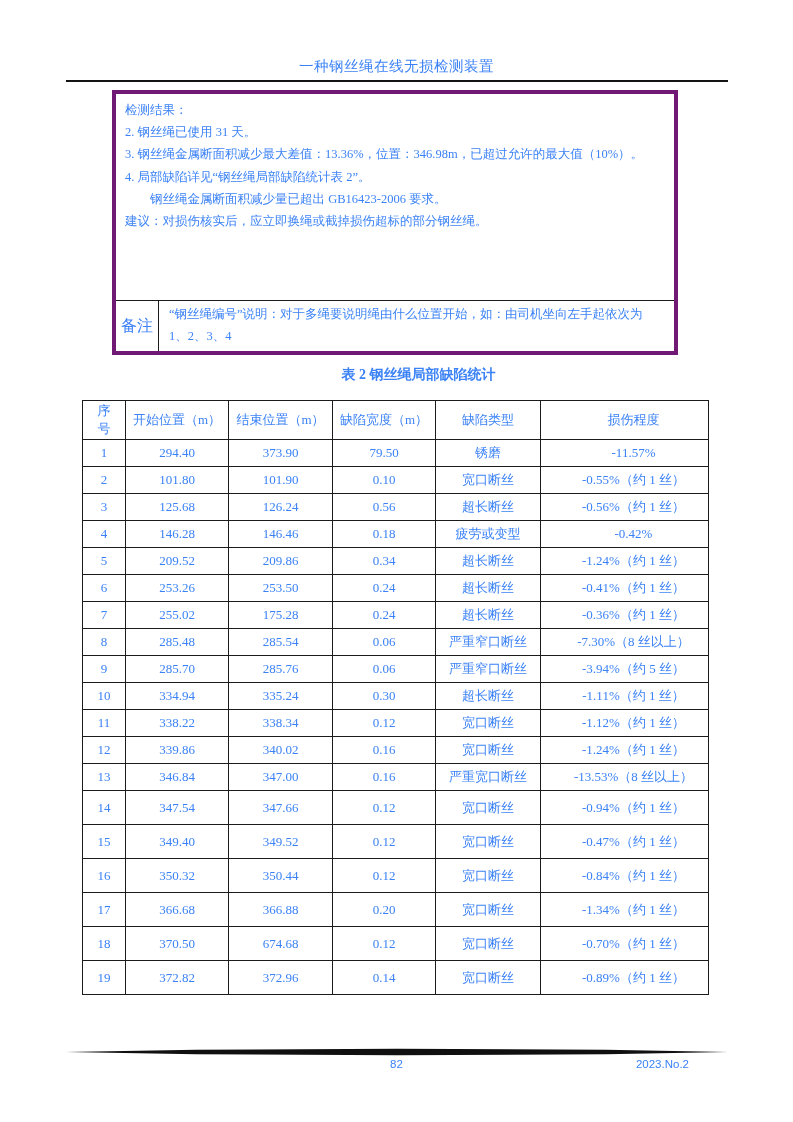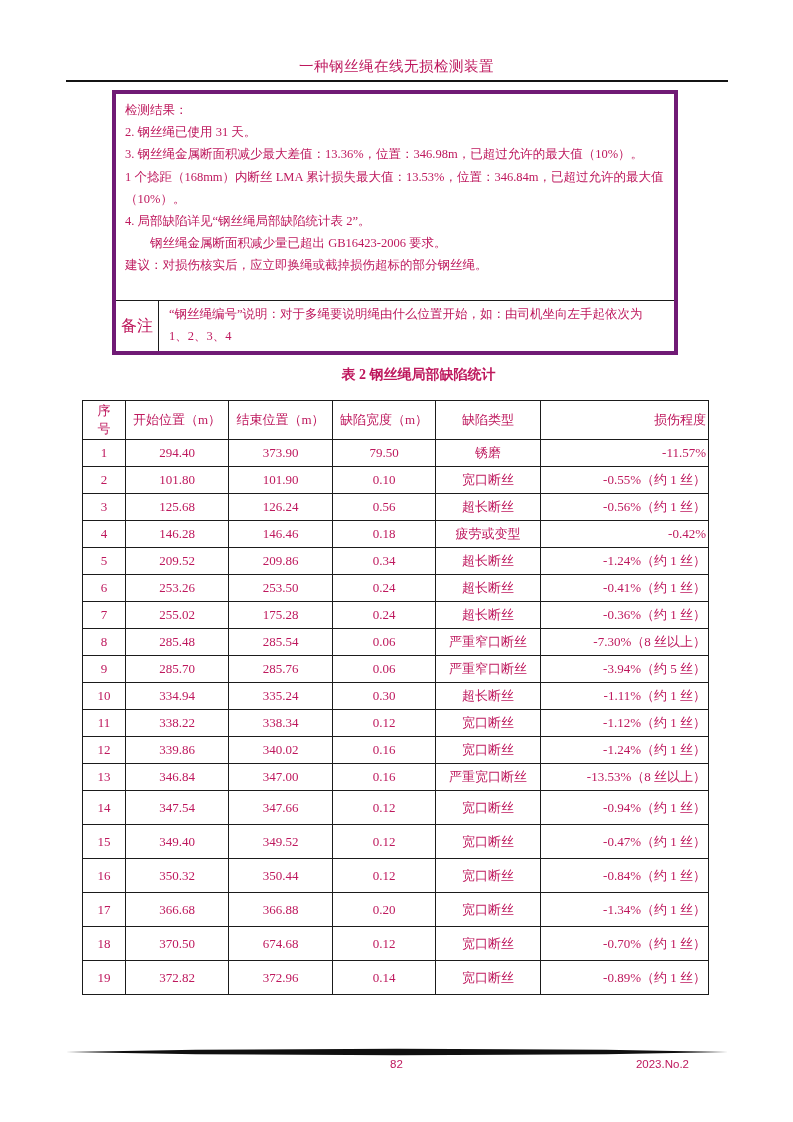--- a/index.html
+++ b/index.html
@@ -2,21 +2,21 @@
 <html><head>
 <meta charset="utf-8">
 <style>
   * { margin: 0; padding: 0; box-sizing: border-box; }
   html, body { background: #fff; }
   .page {
     position: relative;
     width: 793px;
     height: 1122px;
     background: #fff;
-    color: #be185d;
+    color: #3b82f6;
     font-family: "Liberation Serif", "DejaVu Serif", serif;
     overflow: hidden;
   }
   .doc-title {
     position: absolute;
     top: 57px; left: 0; width: 100%;
     text-align: center;
     font-size: 14.5px;
     letter-spacing: 0.5px;
   }
@@ -77,21 +77,21 @@
     border: 1.6px solid #1b1b1b;
     text-align: center;
     vertical-align: middle;
     font-weight: normal;
     padding: 1px 2px;
   }
   .defect-table thead tr { height: 35px; }
   .defect-table tbody tr { height: 27px; }
   .defect-table tbody tr:nth-child(n+14) { height: 34px; }
   .defect-table th:last-child, .defect-table td:last-child {
-    text-align: right;
+    text-align: center;
     padding-left: 20px;
   }
   .seq-wrap {
     display: inline-block;
     width: 15px;
     word-break: break-all;
     line-height: 18px;
   }
   
   .footer-rule {
@@ -119,21 +119,20 @@
 <div class="page">
 
   <div class="doc-title">一种钢丝绳在线无损检测装置</div>
   <div class="header-rule"></div>
 
   <div class="results-box">
     <div class="results-lines">
         <div class="rline">检测结果：</div>
         <div class="rline">2. 钢丝绳已使用 31 天。</div>
         <div class="rline">3. 钢丝绳金属断面积减少最大差值：13.36%，位置：346.98m，已超过允许的最大值（10%）。</div>
-        <div class="rline">1 个捻距（168mm）内断丝 LMA 累计损失最大值：13.53%，位置：346.84m，已超过允许的最大值（10%）。</div>
         <div class="rline">4. 局部缺陷详见“钢丝绳局部缺陷统计表 2”。</div>
         <div class="rline">　　钢丝绳金属断面积减少量已超出 GB16423-2006 要求。</div>
         <div class="rline">建议：对损伤核实后，应立即换绳或截掉损伤超标的部分钢丝绳。</div>
       </div>
     <div class="note-row">
       <div class="note-label">备注</div>
       <div class="note-text">“钢丝绳编号”说明：对于多绳要说明绳由什么位置开始，如：由司机坐向左手起依次为 1、2、3、4</div>
     </div>
   </div>
 

